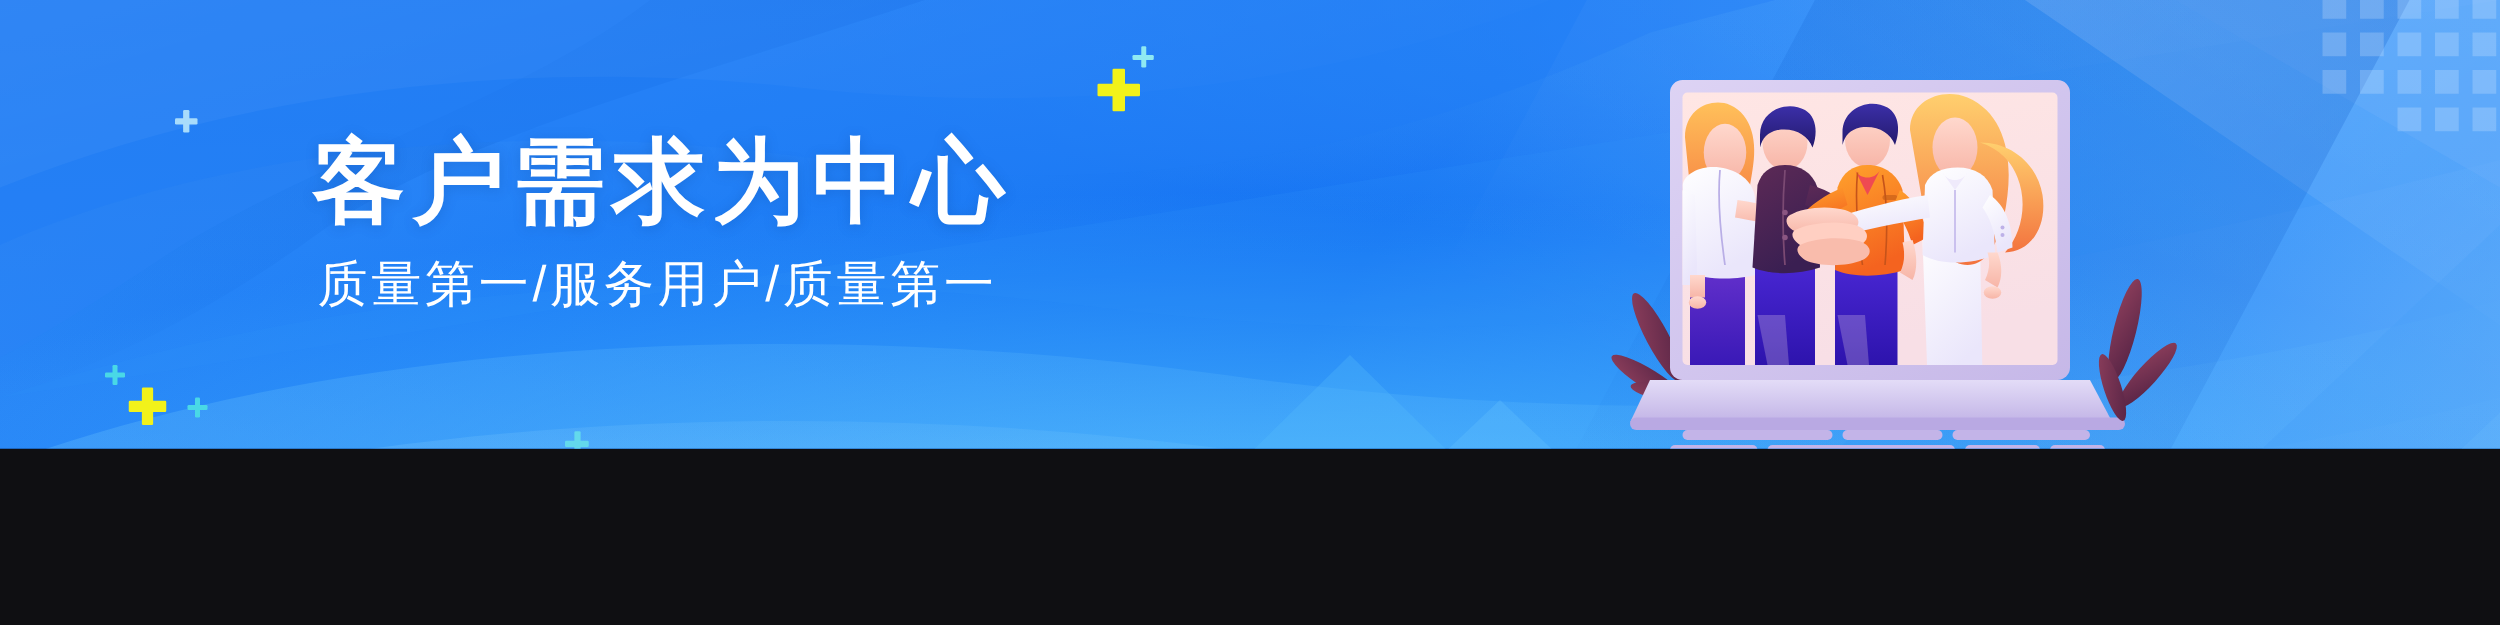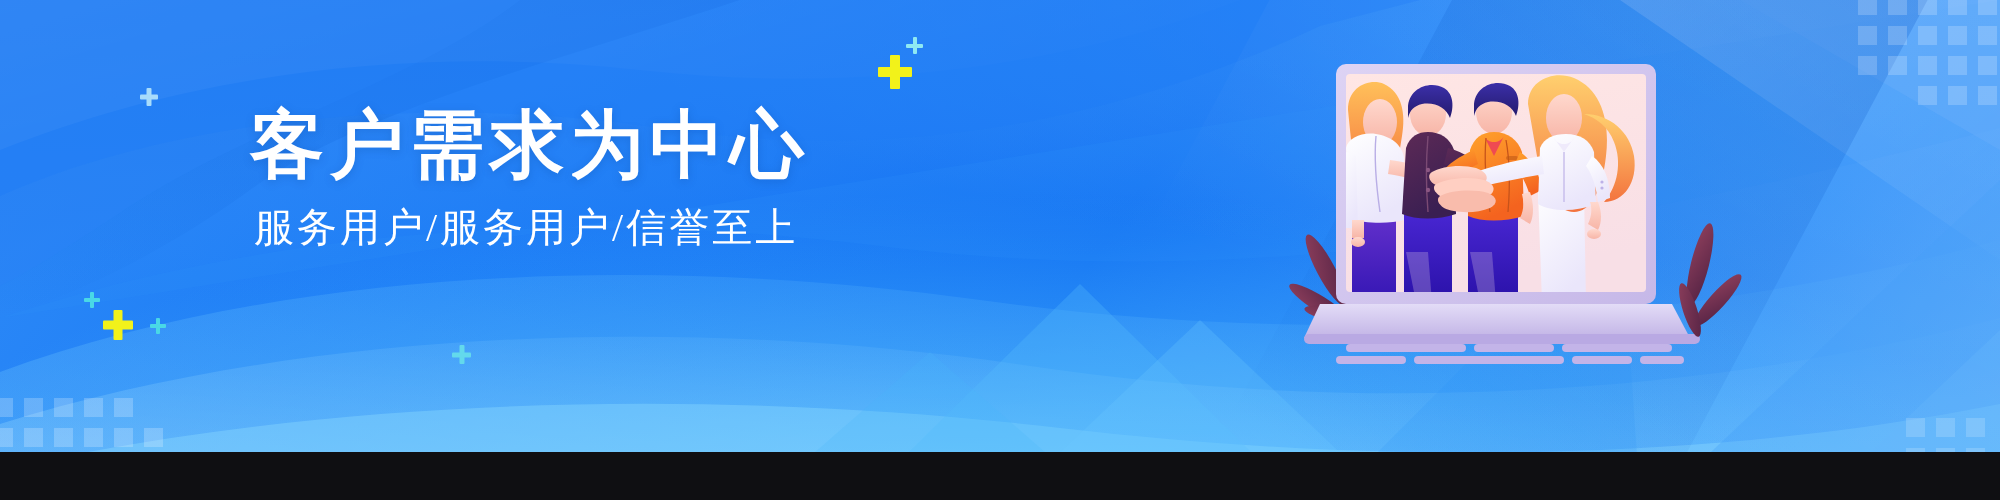--- a/index.html
+++ b/index.html
@@ -1,24 +1,24 @@
 <!DOCTYPE html>
 <html><head>
 <meta charset="utf-8">
 <style>
   html,body{margin:0;padding:0;background:#0f0f12;}
   *{box-sizing:border-box;}
 
   .banner{
     position:relative;
     width:2000px;
-    height:452px;
+    height:359px;
     overflow:hidden;
     background:#1677f5;
-    font-family:Liberation Serif, serif;
+    font-family:Liberation Sans, sans-serif;
   }
 
   
   .bg-base{
     position:absolute; inset:0;
     background:linear-gradient(125deg,#2f8bf7 0%,#1b7cf6 28%,#1170f2 55%,#2e8df8 78%,#57a8fb 100%);
   }
   .bg-deep{
     position:absolute; inset:0;
     background:
@@ -222,21 +222,21 @@
   <div class="plus" style="left:878px;top:55px;width:34px;height:34px;color:#f2f21a;--t:10px;"></div>
   <div class="plus" style="left:906px;top:37px;width:17px;height:17px;color:#8fe9f2;--t:4px;"></div>
   <div class="plus" style="left:103px;top:310px;width:30px;height:30px;color:#f2f21a;--t:9px;"></div>
   <div class="plus" style="left:84px;top:292px;width:16px;height:16px;color:#49d8e6;--t:4px;"></div>
   <div class="plus" style="left:150px;top:318px;width:16px;height:16px;color:#49d8e6;--t:4px;"></div>
   <div class="plus" style="left:452px;top:345px;width:19px;height:19px;color:#63d9ec;--t:5px;"></div>
   <div class="plus" style="left:140px;top:88px;width:18px;height:18px;color:#a8dcfb;--t:5px;"></div>
 
   <div class="copy">
     <h1 class="headline">客户需求为中心</h1>
-    <p class="subline">服务用户/服务用户/信誉至上</p>
+    <p class="subline">质量第一/服务用户/质量第一</p>
   </div>
 
   <div class="illus">
     <svg viewBox="0 0 420 310" aria-hidden="true">
       <defs>
         <linearGradient id="scr" x1="0" y1="0" x2="0.3" y2="1">
           <stop offset="0" stop-color="#ffe6e4"></stop>
           <stop offset="1" stop-color="#f8dfe6"></stop>
         </linearGradient>
         <linearGradient id="bezel" x1="0" y1="0" x2="1" y2="1">

